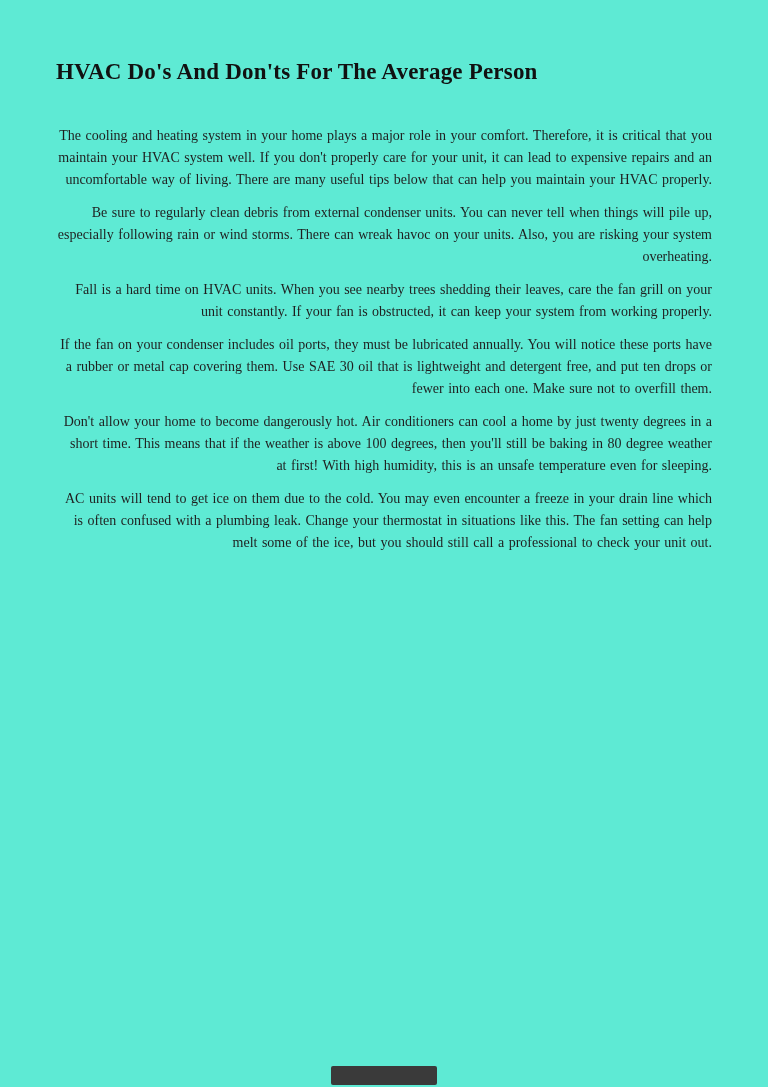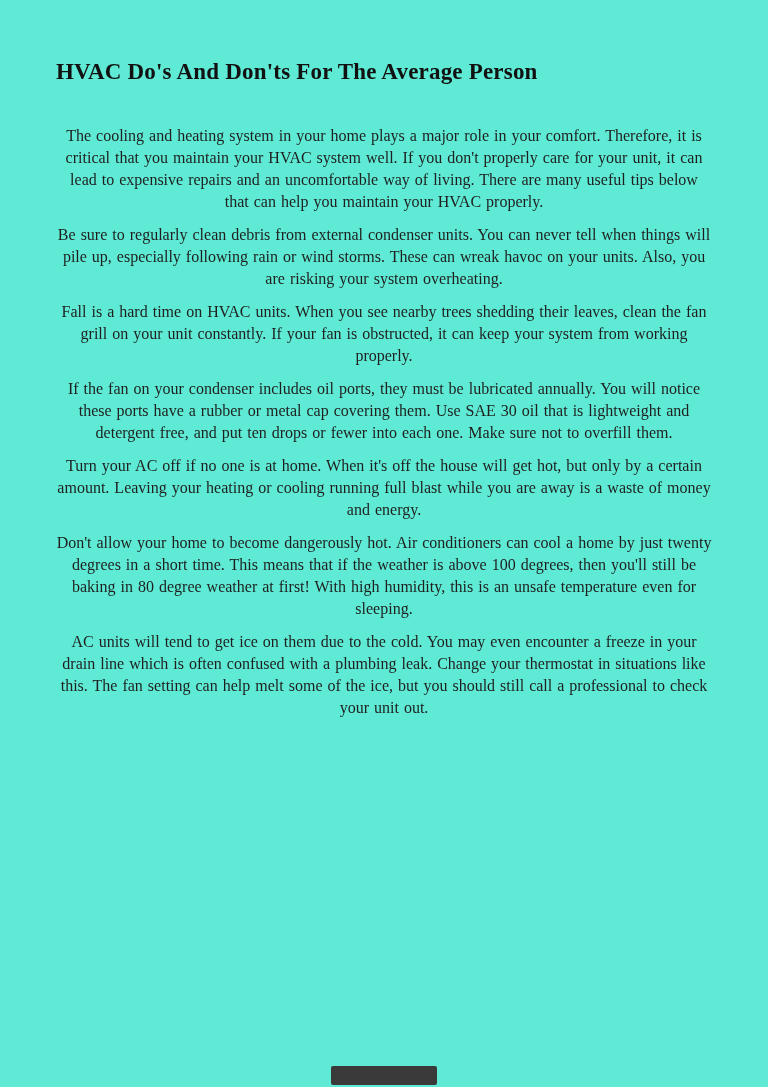--- a/index.html
+++ b/index.html
@@ -26,47 +26,46 @@
   }
   .page-title {
     font-size: 23px;
     font-weight: bold;
     color: #111111;
     letter-spacing: 0.2px;
     margin: 0 0 39px 0;
     line-height: 1.2;
   }
   .body-text p {
-    font-size: 16px;
+    font-size: 14px;
     line-height: 22px;
     color: #1f1f1f;
     margin: 0 0 11px 0;
-    text-align: center;
+    text-align: right;
     word-spacing: 1px;
   }
   .bottom-bar {
     position: absolute;
     left: 331px;
     top: 1066px;
     width: 106px;
     height: 19px;
     background: #3a3a3a;
     border-radius: 2px;
   }
 </style>
 </head>
 <body>
 
 <div class="page">
   <h1 class="page-title">HVAC Do's And Don'ts For The Average Person</h1>
 
   <div class="body-text">
     <p>The cooling and heating system in your home plays a major role in your comfort. Therefore, it is critical that you maintain your HVAC system well. If you don't properly care for your unit, it can lead to expensive repairs and an uncomfortable way of living. There are many useful tips below that can help you maintain your HVAC properly.</p>
-    <p>Be sure to regularly clean debris from external condenser units. You can never tell when things will pile up, especially following rain or wind storms. These can wreak havoc on your units. Also, you are risking your system overheating.</p>
-    <p>Fall is a hard time on HVAC units. When you see nearby trees shedding their leaves, clean the fan grill on your unit constantly. If your fan is obstructed, it can keep your system from working properly.</p>
+    <p>Be sure to regularly clean debris from external condenser units. You can never tell when things will pile up, especially following rain or wind storms. There can wreak havoc on your units. Also, you are risking your system overheating.</p>
+    <p>Fall is a hard time on HVAC units. When you see nearby trees shedding their leaves, care the fan grill on your unit constantly. If your fan is obstructed, it can keep your system from working properly.</p>
     <p>If the fan on your condenser includes oil ports, they must be lubricated annually. You will notice these ports have a rubber or metal cap covering them. Use SAE 30 oil that is lightweight and detergent free, and put ten drops or fewer into each one. Make sure not to overfill them.</p>
-    <p>Turn your AC off if no one is at home. When it's off the house will get hot, but only by a certain amount. Leaving your heating or cooling running full blast while you are away is a waste of money and energy.</p>
     <p>Don't allow your home to become dangerously hot. Air conditioners can cool a home by just twenty degrees in a short time. This means that if the weather is above 100 degrees, then you'll still be baking in 80 degree weather at first! With high humidity, this is an unsafe temperature even for sleeping.</p>
     <p>AC units will tend to get ice on them due to the cold. You may even encounter a freeze in your drain line which is often confused with a plumbing leak. Change your thermostat in situations like this. The fan setting can help melt some of the ice, but you should still call a professional to check your unit out.</p>
   </div>
 </div>
 
 <div class="bottom-bar"></div>
 
 </body></html>

